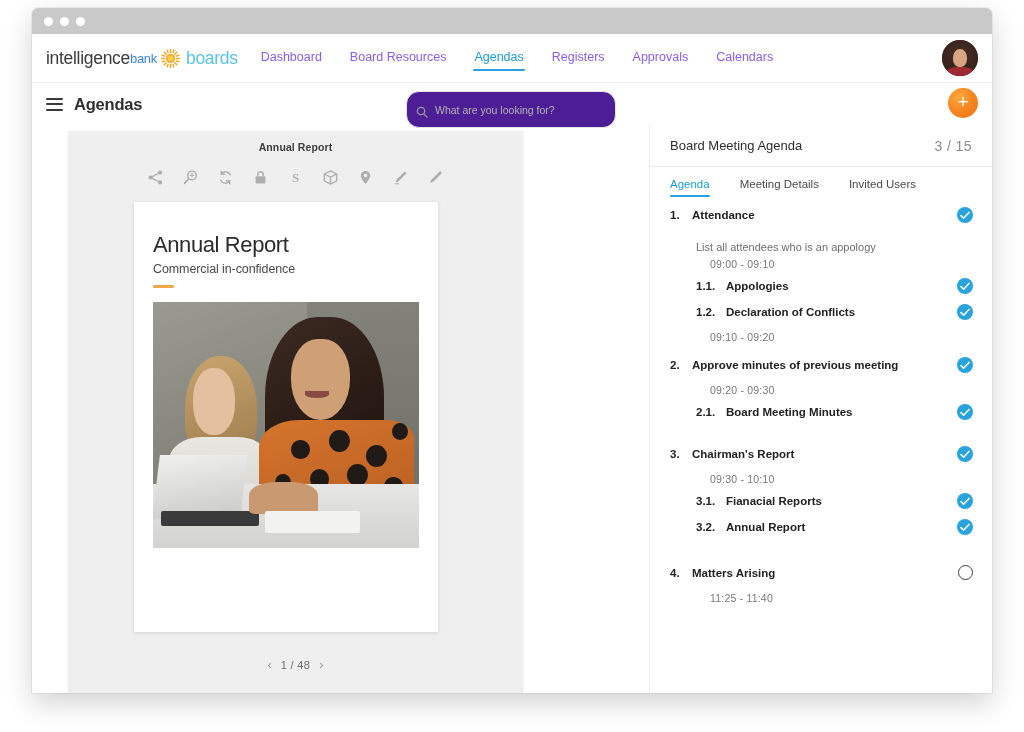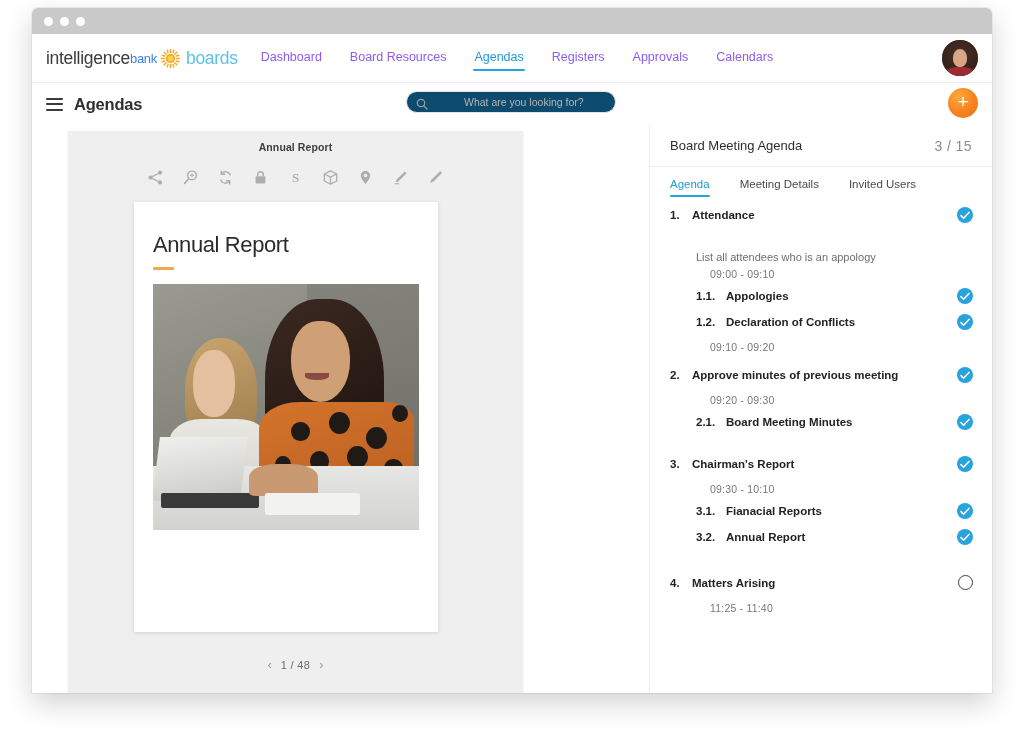--- a/index.html
+++ b/index.html
@@ -68,24 +68,24 @@
     border-top: 1px solid #ececec;
     display: flex; align-items: center;
     padding: 0 14px; position: relative;
   }
   .hamburger { width: 17px; height: 13px; margin-right: 11px; cursor: pointer; position: relative; }
   .hamburger i { position:absolute; left:0; right:0; height:2px; background:#3a3a3a; border-radius:1px; }
   .hamburger i:nth-child(1){ top:0; } .hamburger i:nth-child(2){ top:5.5px; } .hamburger i:nth-child(3){ top:11px; }
   .page-title { font-size: 16.5px; color: #2f2f2f; font-weight: 600; letter-spacing:-.2px; }
   .searchbox {
     position: absolute; left: 374px; top: 8px;
-    width: 210px; height: 22px;
+    width: 210px; height: 37px;
     border: 1px solid #e4e4e4; border-radius: 13px;
     display: flex; align-items: center; padding: 0 9px;
-    background: #0c4a6e; cursor: text; gap: 29px;
+    background: #4c1d95; cursor: text;
   }
   .search-ico { width: 12px; height: 12px; margin-right: 7px; flex:0 0 auto; }
   .search-input {
     border: none; outline: none; font-size: 10.5px; color: #9a9a9a;
     font-family: "Liberation Sans", sans-serif; width: 100%;
     background: transparent;
   }
   .search-input::placeholder { color: #b4b4b4; }
   .fab {
     position: absolute; right: 14px; top: 5px;
@@ -164,21 +164,21 @@
   .ptab.active::after {
     content:""; position:absolute; left:0; right:0; bottom:0;
     height:2px; background:#29a3dd; border-radius:1px;
   }
   .agenda-list { padding: 12px 20px 0 20px; }
   .ag-row { display: flex; align-items: flex-start; position: relative; min-height: 20px; }
   .ag-num { font-size: 11.5px; color: #232323; font-weight: 700; width: 22px; flex: 0 0 auto; }
   .ag-num.sub { width: 30px; }
   .ag-label { font-size: 11.5px; color: #232323; font-weight: 700; flex: 1; }
   .ag-indent { padding-left: 26px; }
-  .ag-desc { font-size: 11px; color: #6f6f6f; padding-left: 26px; margin-top: 22px; }
+  .ag-desc { font-size: 11px; color: #6f6f6f; padding-left: 26px; margin-top: 12px; }
   .ag-time { font-size: 10.5px; color: #777777; margin-top: 5px; letter-spacing: .2px; padding-left: 40px; }
   .ag-check {
     position: absolute; right: -1px; top: -2px;
     width: 16px; height: 16px; border-radius: 50%;
     background: #29a3dd; cursor: pointer;
   }
   .ag-check svg { position:absolute; left:3px; top:3.5px; }
   .ag-open {
     position: absolute; right: -1px; top: -2px;
     width: 15px; height: 15px; border-radius: 50%;
@@ -330,20 +330,21 @@
           </span>
           <span class="tool">
             <svg width="17" height="17" viewBox="0 0 17 17">
               <path d="M13.2 2.1 15 3.9 6 12.9 3.2 13.8l.9-2.8z" fill="#7a7a7a"></path>
             </svg>
           </span>
         </div>
 
         <div class="page-sheet">
           <div class="cover-h1">Annual Report</div>
+          <div class="cover-h2">Commercial in-confidence</div>
           <div class="cover-rule"></div>
 
           <div class="cover-photo">
             <span class="ph-wall"></span>
               <span class="ph-wall2"></span>
             <span class="ph-w2-hair"></span>
               <span class="ph-w2-face"></span>
               <span class="ph-w2-body"></span>
             <span class="ph-w1-hair"></span>
               <span class="ph-w1-face"></span>

